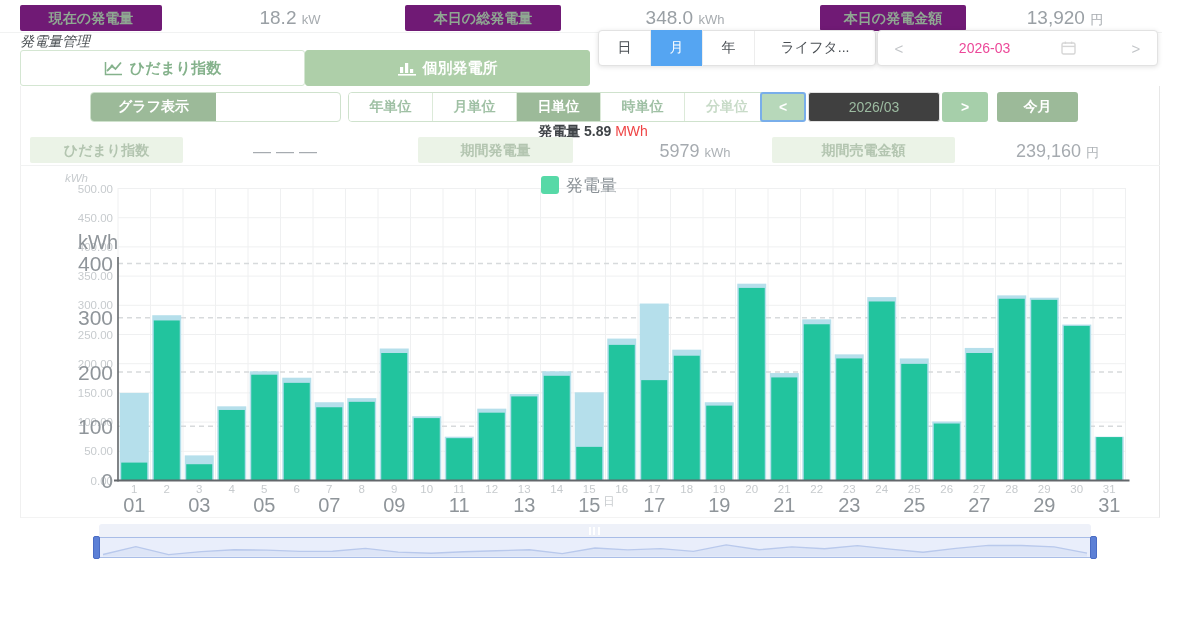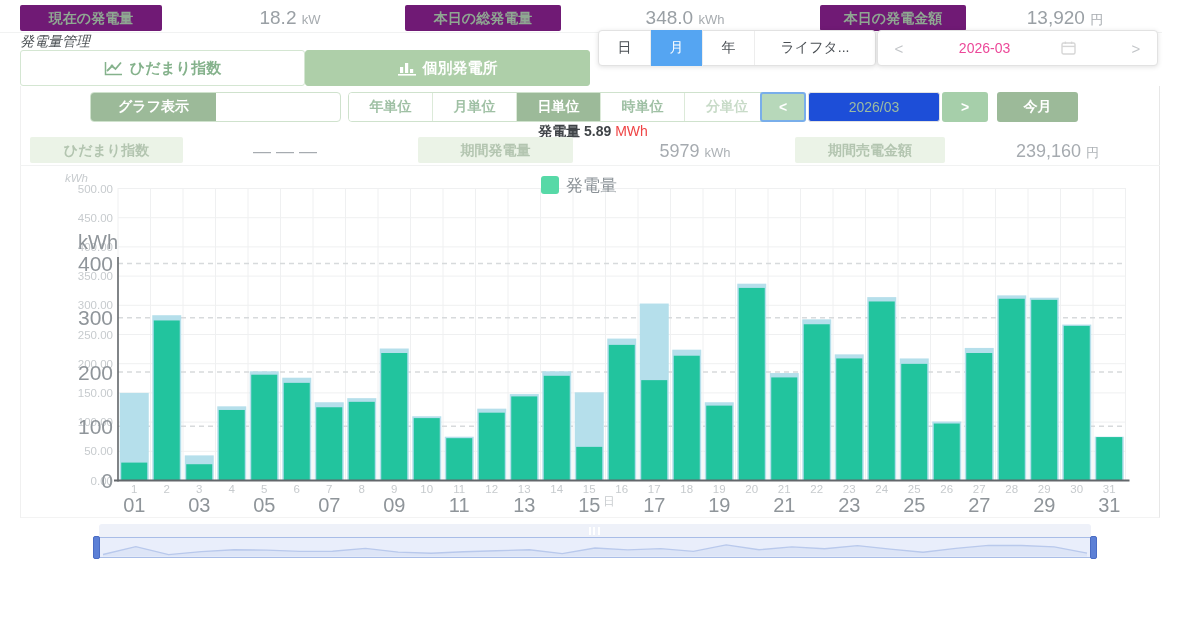--- a/index.html
+++ b/index.html
@@ -36,21 +36,21 @@
 
   
   .tb-group{position:absolute;top:92px;height:30px;display:flex;border:1px solid #cfe2cd;border-radius:4px;overflow:hidden;background:#fff;}
   .tb-btn{display:flex;align-items:center;justify-content:center;font-size:14px;font-weight:bold;
     color:#9fc0a4;background:#fff;border-right:1px solid #dcead9;}
   .tb-btn:last-child{border-right:none;}
   .tb-btn.active{background:#9cba99;color:#fff;}
   .tb-btn.disabled{color:#c8dbc8;}
   .nav-btn{position:absolute;top:92px;height:30px;display:flex;align-items:center;justify-content:center;
     color:#fff;font-weight:bold;font-size:14px;border-radius:3px;}
-  .date-field{position:absolute;top:92px;height:30px;border:1px solid #e2e2e2;border-radius:3px;background:#1d4ed8;
+  .date-field{position:absolute;top:92px;height:30px;border:1px solid #e2e2e2;border-radius:3px;background:#404040;
     color:#9cbba1;font-size:14px;display:flex;align-items:center;justify-content:center;}
 
   
   .tooltip-total{position:absolute;left:480px;top:123px;width:226px;text-align:center;font-size:14px;color:#3f4347;font-weight:bold;}
   .tooltip-total .unit{color:#ef4444;font-weight:normal;}
 
   
   .pstat-badge{position:absolute;top:137px;height:26px;line-height:26px;text-align:center;
     background:#ebf3e7;color:#b3c5b0;font-weight:bold;font-size:14px;border-radius:2px;}
   .pstat-val{position:absolute;top:139px;height:24px;line-height:24px;text-align:center;color:#a6abb0;font-size:18px;}
@@ -152,21 +152,21 @@
     <span>発電量</span>
     <span>5.89</span>
     <span class="unit">MWh</span>
   </div>
 
   <div>
     <span class="pstat-badge" style="left:30px;width:153px">ひだまり指数</span>
     <span class="pstat-val" style="left:230px;width:110px"><span>― ― ―</span></span>
     <span class="pstat-badge" style="left:418px;width:155px">期間発電量</span>
     <span class="pstat-val" style="left:635px;width:120px"><span>5979</span> <span class="unit">kWh</span></span>
-    <span class="pstat-badge" style="left:795px;width:150px">期間売電金額</span>
+    <span class="pstat-badge" style="left:772px;width:183px">期間売電金額</span>
     <span class="pstat-val" style="left:995px;width:125px"><span>239,160</span> <span class="unit">円</span></span>
     <div class="row-divider" style="left:20px;top:165px;width:1140px"></div>
   </div>
 
   <div class="chart-wrap">
     <svg id="chart-svg" width="1140" height="352" viewBox="0 0 1140 352">
         <line x1="98" y1="22" x2="98" y2="314.5" stroke="#eff0f1" stroke-width="1"></line>
         <line x1="130.5" y1="22" x2="130.5" y2="314.5" stroke="#eff0f1" stroke-width="1"></line>
         <line x1="163" y1="22" x2="163" y2="314.5" stroke="#eff0f1" stroke-width="1"></line>
         <line x1="195.5" y1="22" x2="195.5" y2="314.5" stroke="#eff0f1" stroke-width="1"></line>

